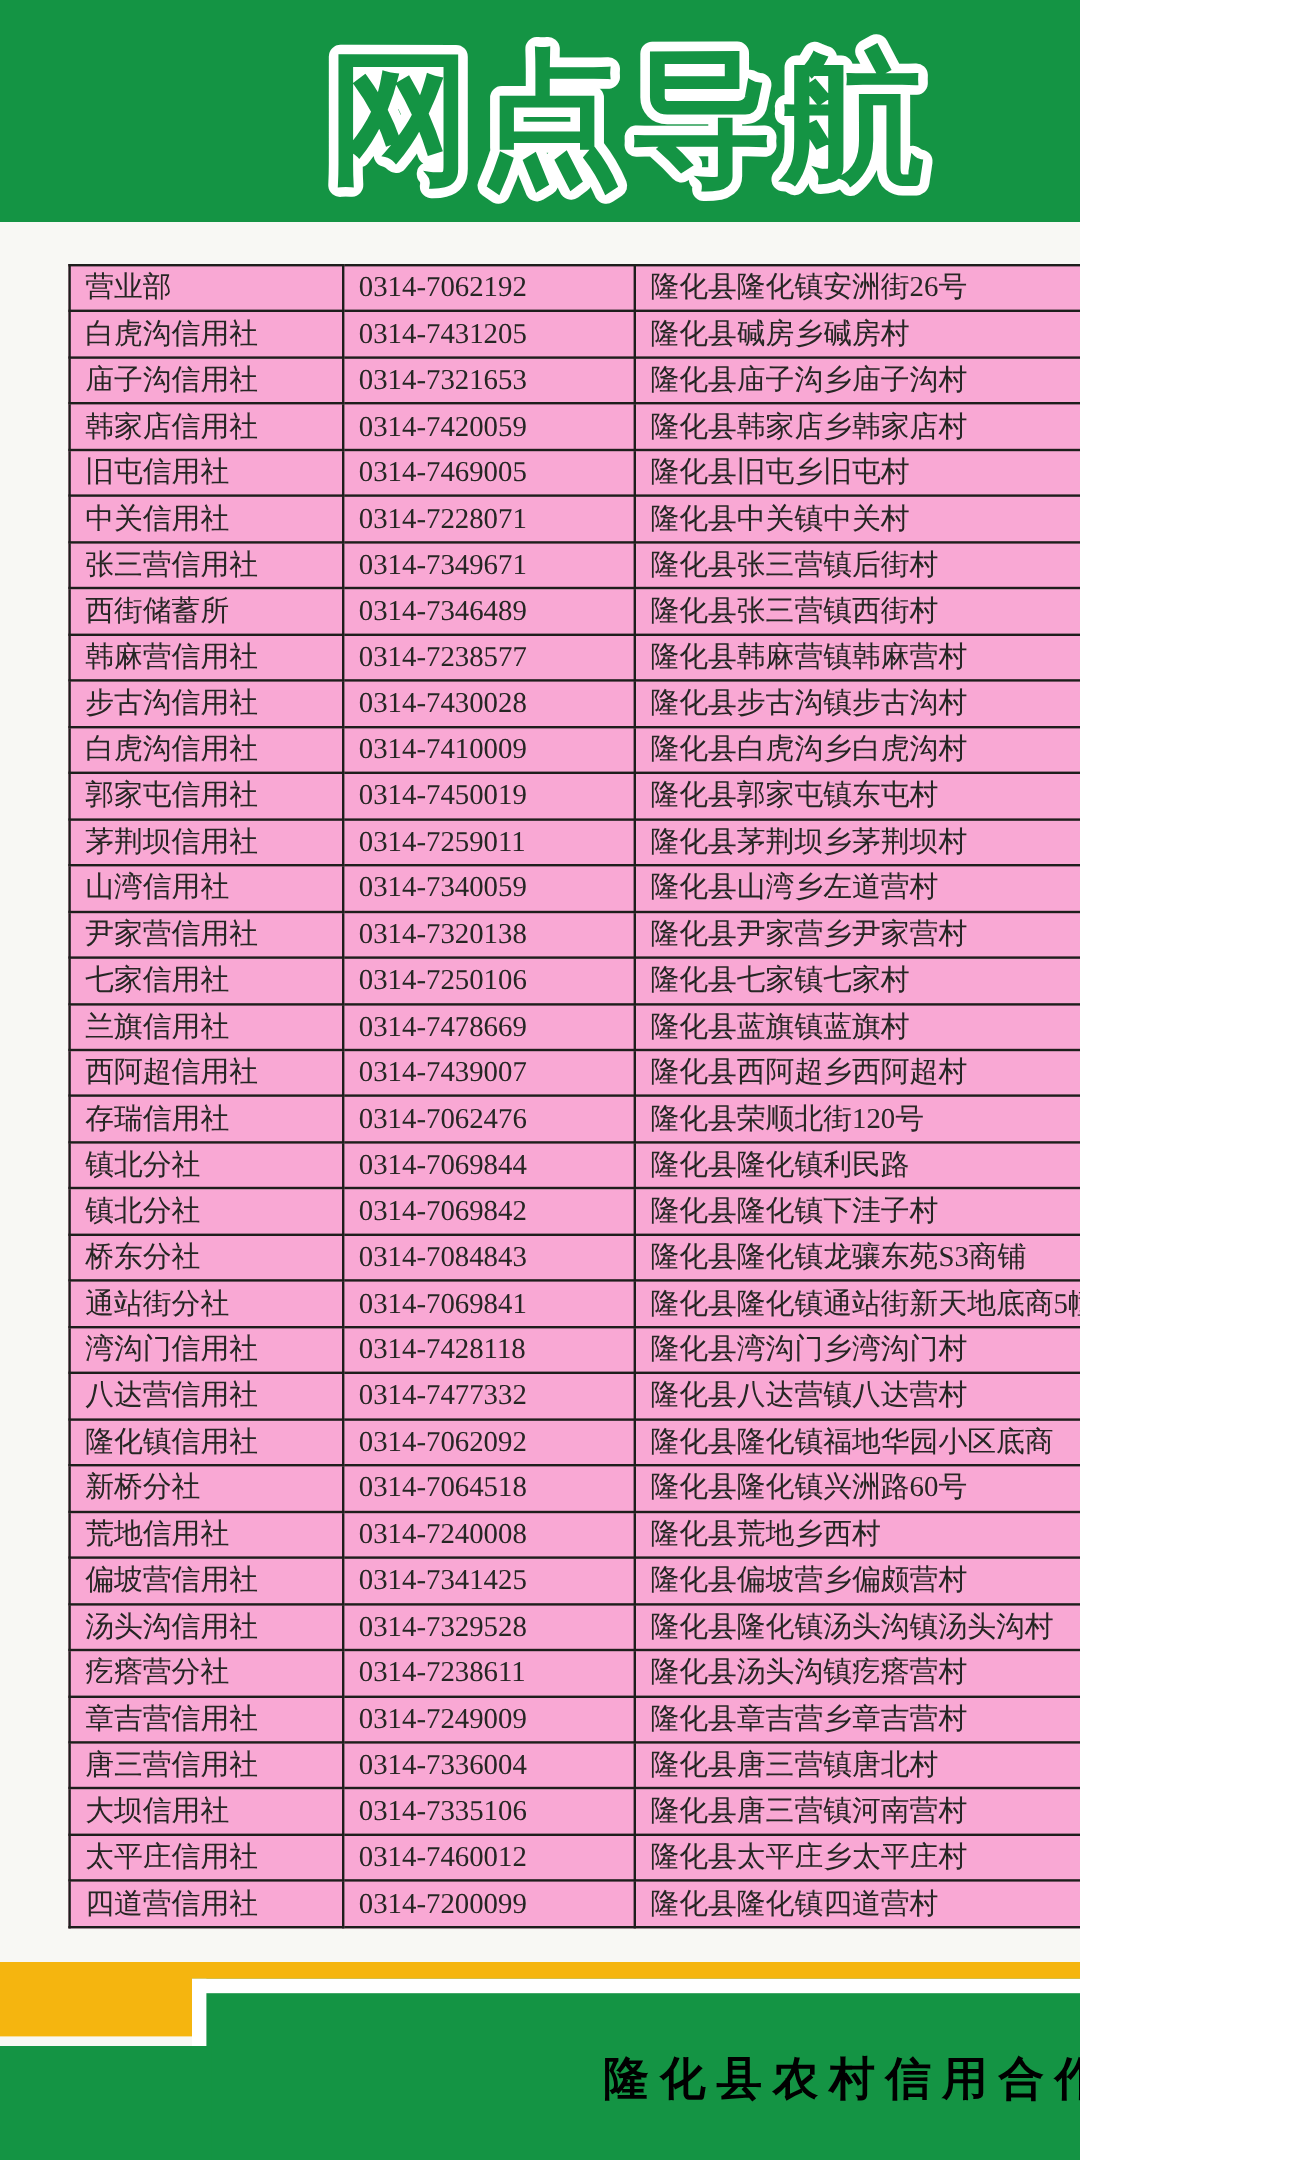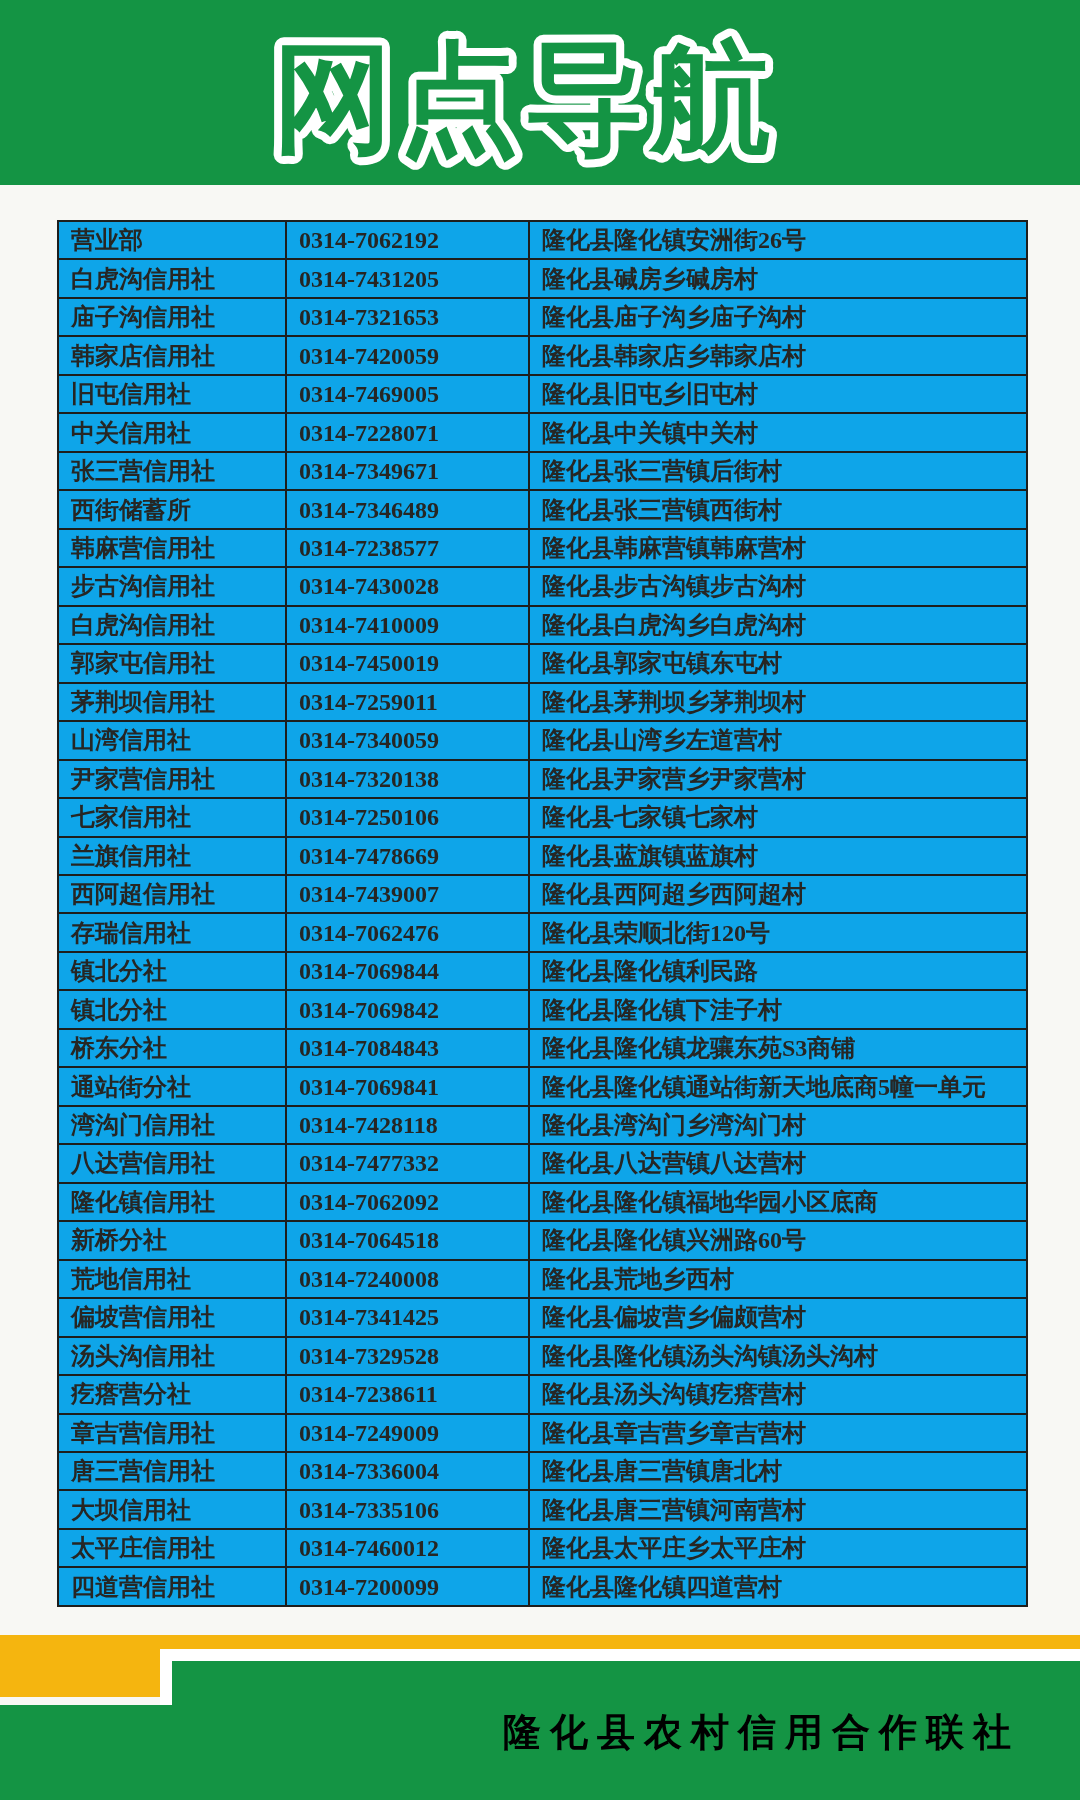--- a/index.html
+++ b/index.html
@@ -1,18 +1,18 @@
 <!DOCTYPE html>
 <html lang="zh"><head>
 <meta charset="utf-8">
 <style>
   html, body { margin: 0; padding: 0; }
   .page {
     position: relative;
-    width: 1080px;
+    width: 900px;
     height: 1800px;
     background: #f8f8f4;
     overflow: hidden;
     font-family: "Liberation Serif", serif;
   }
 
   
   .band-top {
     position: absolute;
     top: 0; left: 0;
@@ -32,22 +32,21 @@
     position: absolute;
     left: 57px;
     top: 220px;
     width: 969px;
   }
   table.branch-table {
     width: 969px;
     height: 1387px;
     border-collapse: collapse;
     table-layout: fixed;
-    background: #0ea5e9;
-    font-weight: bold;
+    background: #f9a8d4;
   }
   table.branch-table td {
     border: 2px solid #1e1e1c;
     font-size: 24px;
     color: #262624;
     line-height: 1;
     padding: 0 4px 0 12px;
     white-space: nowrap;
     overflow: hidden;
     vertical-align: middle;

